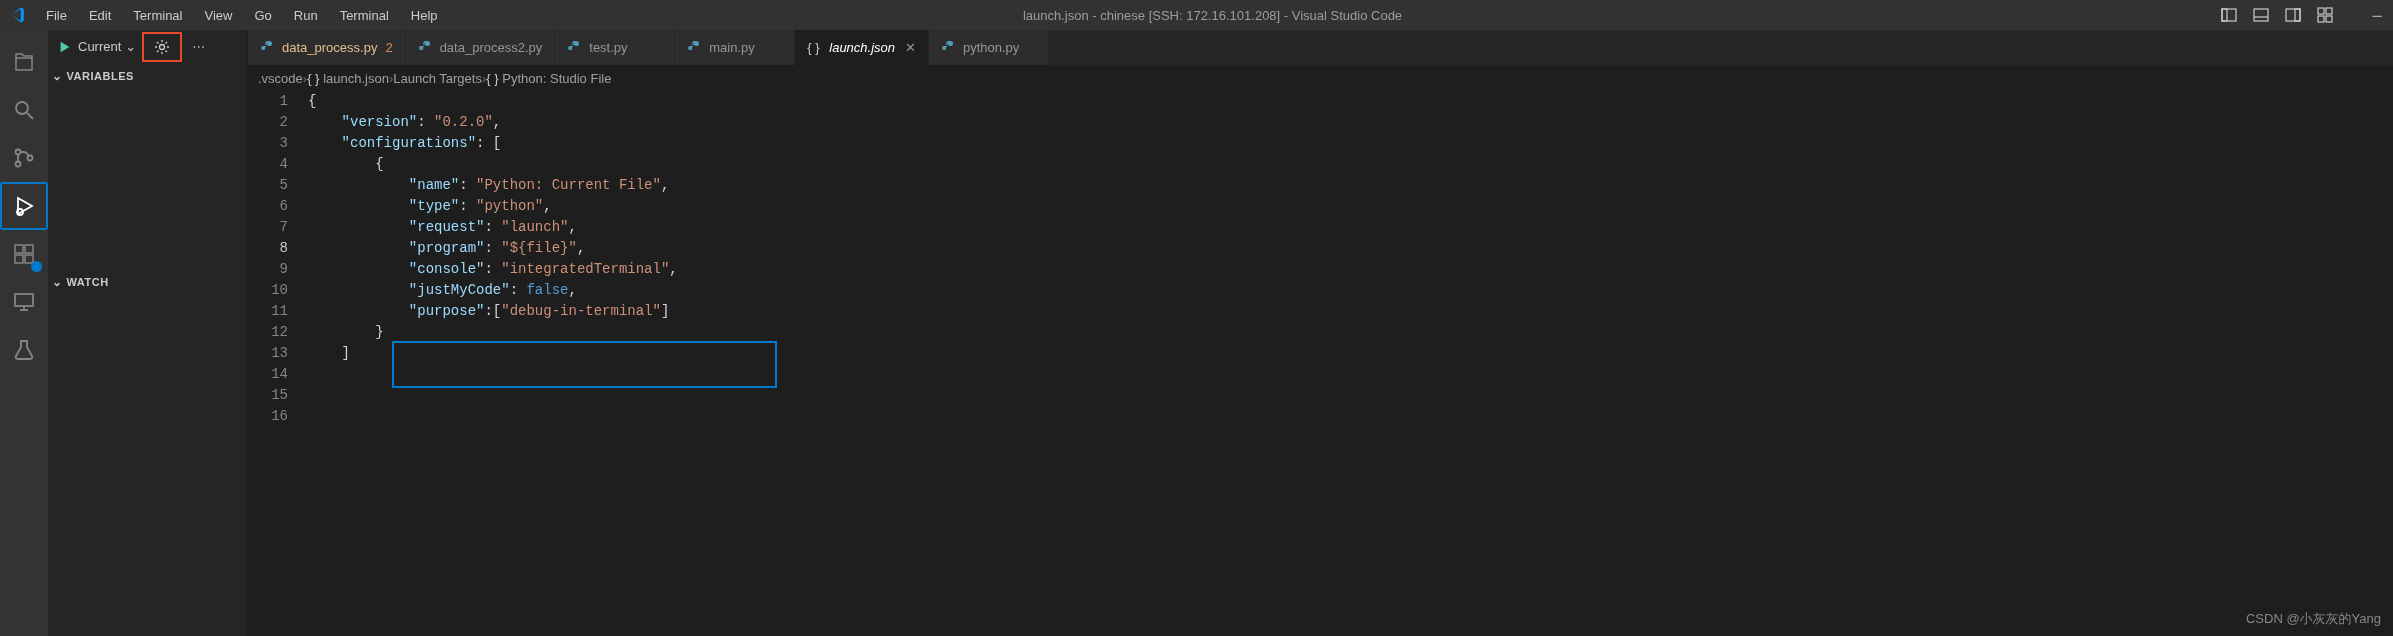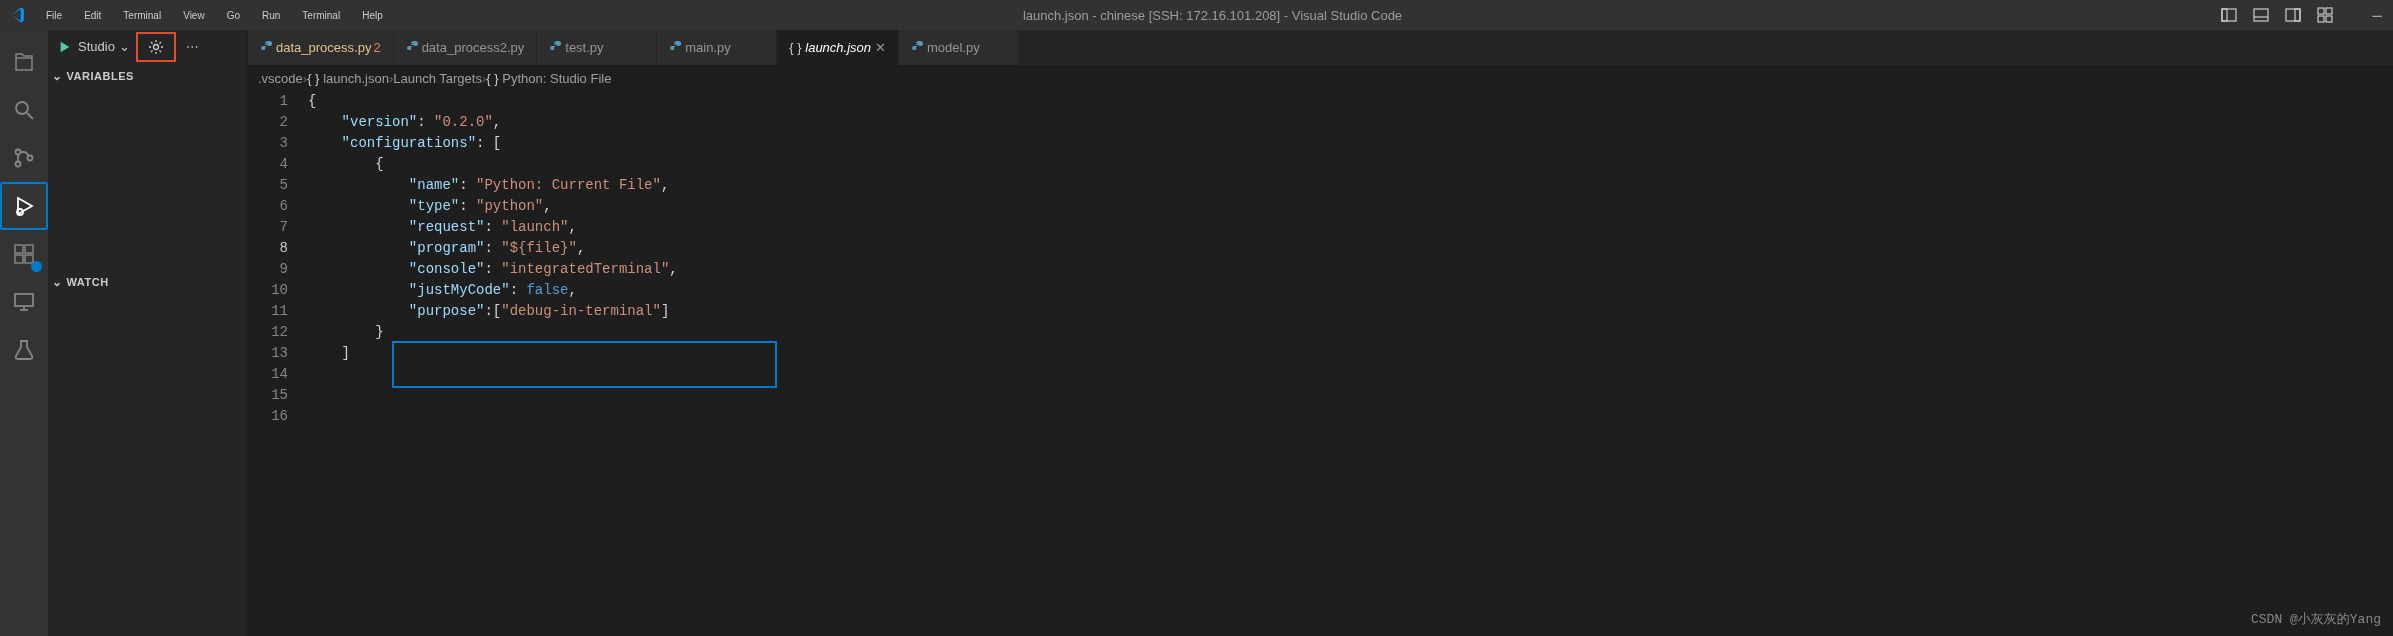--- a/index.html
+++ b/index.html
@@ -25,21 +25,21 @@
   width: 18px; height: 18px;
   margin-right: 10px;
   color: #0098ff;
   display: flex; align-items: center; justify-content: center;
 }
 .menubar { display: flex; gap: 2px; }
 .menu-item {
   padding: 4px 10px;
   cursor: pointer;
   border-radius: 3px;
-  font-size: 10px;
+  font-size: 13px;
 }
 .title-center {
   position: absolute;
   left: 50%;
   transform: translateX(-50%);
   color: #9d9d9d;
   font-size: 13px;
   padding-left: 32px;
 }
 .title-controls {
@@ -147,21 +147,21 @@
 .tabs {
   height: 35px;
   background: #252526;
   display: flex;
   align-items: stretch;
 }
 .tab {
   display: flex;
   align-items: center;
   padding: 0 12px;
-  gap: 0;
+  gap: 6px;
   background: #2d2d2d;
   color: #969696;
   cursor: pointer;
   border-right: 1px solid #252526;
   font-size: 13px;
   min-width: 120px;
 }
 .tab.active {
   background: #1e1e1e;
   color: #ffffff;
@@ -216,21 +216,20 @@
   position: absolute;
   border: 2px solid #007acc;
   pointer-events: none;
 }
 .watermark {
   position: absolute;
   right: 12px;
   bottom: 8px;
   color: #888;
   font-size: 13px;
-  font-family: Liberation Mono, monospace;
 }
 </style>
 </head>
 <body>
 
 <div class="titlebar">
   <div class="app-icon">
     <svg viewBox="0 0 24 24" fill="currentColor">
         <path d="M17 2l-12 10 12 10 4-2V4l-4-2zM5 12l12-8v16L5 12z"></path>
       </svg>
@@ -329,21 +328,21 @@
   </div>
 
   <div class="sidebar">
     <div class="debug-config">
       <div class="play-btn">
         <svg width="14" height="14" viewBox="0 0 16 16" fill="currentColor">
             <polygon points="3,2 13,8 3,14"></polygon>
           </svg>
       </div>
       <div class="config-name">
-        <span>Studio</span>
+        <span>Current</span>
         <span>⌄</span>
       </div>
       <div class="gear-box">
         <svg viewBox="0 0 16 16" fill="none" stroke="currentColor" stroke-width="1.3">
             <circle cx="8" cy="8" r="2.5"></circle>
             <path d="M8 1v2M8 13v2M1 8h2M13 8h2M3 3l1.5 1.5M11.5 11.5L13 13M3 13l1.5-1.5M11.5 4.5L13 3"></path>
           </svg>
       </div>
       <div class="more-dots">⋯</div>
     </div>
@@ -398,21 +397,21 @@
         <span class="ficon json-icon">{ }</span>
         <span class="tabname">launch.json</span>
         <span class="close-x">✕</span>
       </div>
       <div class="tab">
         <span class="ficon py-icon">
             <svg viewBox="0 0 16 16" fill="currentColor">
               <path d="M8 1c-2 0-3 1-3 2v2h3v1H3c-1 0-2 1-2 2s1 2 2 2h2v-2c0-1 1-2 2-2h3c1 0 2-1 2-2V3c0-1-1-2-3-2H8zM6 3a.7.7 0 110 1.4.7.7 0 010-1.4z"></path>
             </svg>
           </span>
-        <span class="tabname">model.py</span>
+        <span class="tabname">python.py</span>
       </div>
     </div>
 
     <div class="breadcrumbs">
       <span>.vscode</span>
       <span class="bc-sep">›</span>
       <span class="bc-icon">{ }</span>
       <span>launch.json</span>
       <span class="bc-sep">›</span>
       <span>Launch Targets</span>

